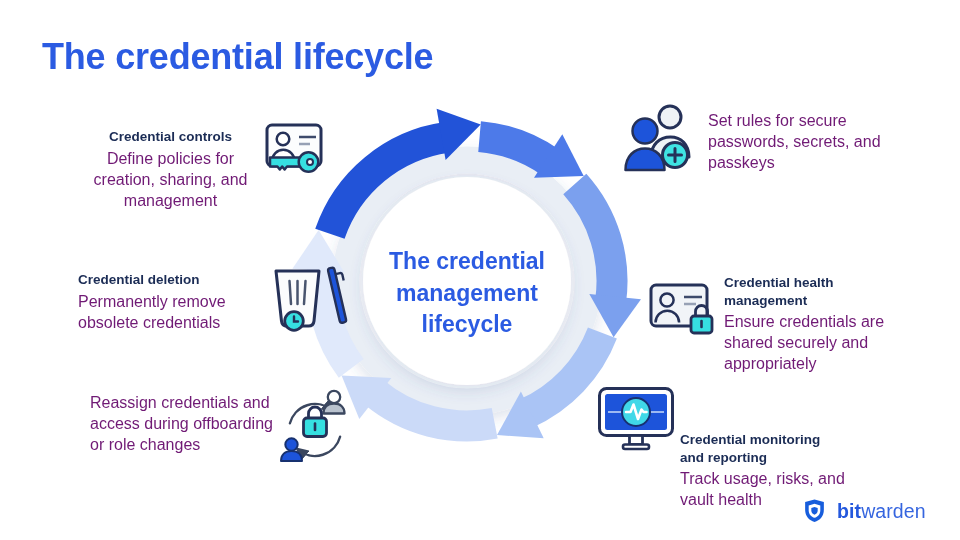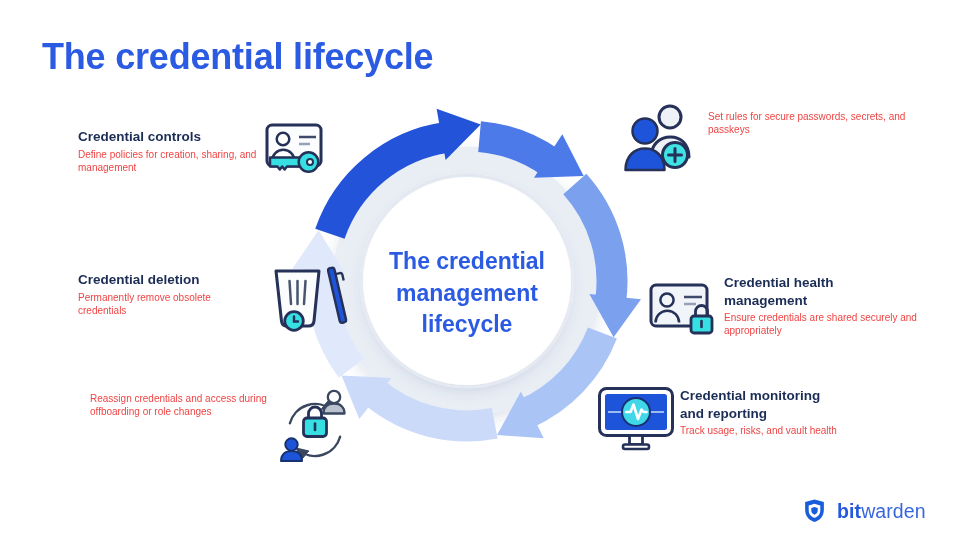--- a/index.html
+++ b/index.html
@@ -2,29 +2,29 @@
 <html><head>
 <meta charset="utf-8">
 <style>
   html,body{margin:0;padding:0;background:#fff;}
   .slide{position:relative;width:960px;height:540px;background:#ffffff;overflow:hidden;
          font-family:"Liberation Sans",sans-serif;}
   .title{position:absolute;left:42px;top:36px;font-size:36px;font-weight:700;
          color:#2b5be2;letter-spacing:-0.2px;}
   .item{position:absolute;display:flex;align-items:flex-start;}
   .item .txt h3{margin:0 0 2px 0;font-size:13.5px;line-height:1.3;font-weight:700;color:#1b2c55;}
-  .item .txt p{margin:0;font-size:10px;line-height:1.32;color:#ef4444;}
+  .item .txt p{margin:0;font-size:16px;line-height:1.32;color:#701a75;}
   .item svg{flex:0 0 auto;}
   
-  .i-controls{left:78px;top:121px;}  .i-controls .txt{width:185px;padding-top:7px;}
+  .i-controls{left:78px;top:121px;text-align:center;}  .i-controls .txt{width:185px;padding-top:7px;}
   .i-creation{left:624px;top:102px;} .i-creation .txt{width:215px;padding-top:8px;margin-left:8px;}
   .i-access{left:648px;top:274px;}   .i-access .txt{width:205px;margin-left:6px;}
   .i-access .txt h3{max-width:140px;}
   .i-monitoring{left:597px;top:386px;} .i-monitoring .txt{width:178px;margin-left:5px;padding-top:1px;}
-  .i-monitoring .txt h3{max-width:165px;}
+  .i-monitoring .txt h3{max-width:165px;margin-top:44px;}
   .i-transfer{left:90px;top:387px;}  .i-transfer .txt{width:188px;padding-top:5px;}
   .i-deletion{left:78px;top:264px;gap:40px;}  .i-deletion .txt{width:150px;padding-top:7px;}
   .i-access svg{margin-top:7px;}
   
   #cycle-svg{position:absolute;left:289px;top:103px;}
   .center-label{position:absolute;left:377px;top:246px;width:180px;text-align:center;
     font-size:23px;line-height:1.38;font-weight:700;color:#2b5be2;}
   
   .logo{position:absolute;left:804px;top:498px;display:flex;align-items:flex-end;gap:12px;}
   .logo .word{font-size:19.5px;color:#2458dd;letter-spacing:0.1px;}

